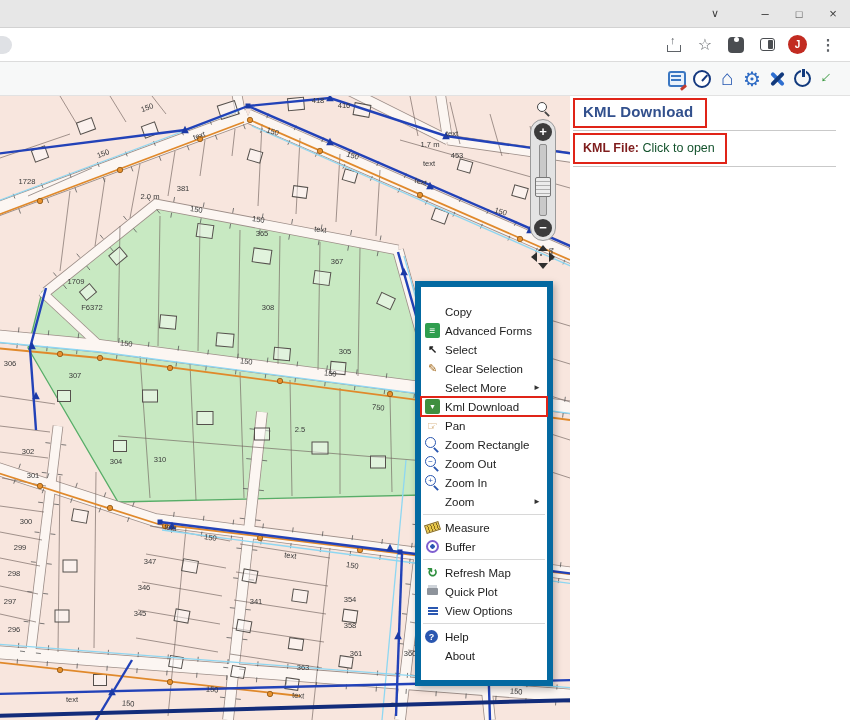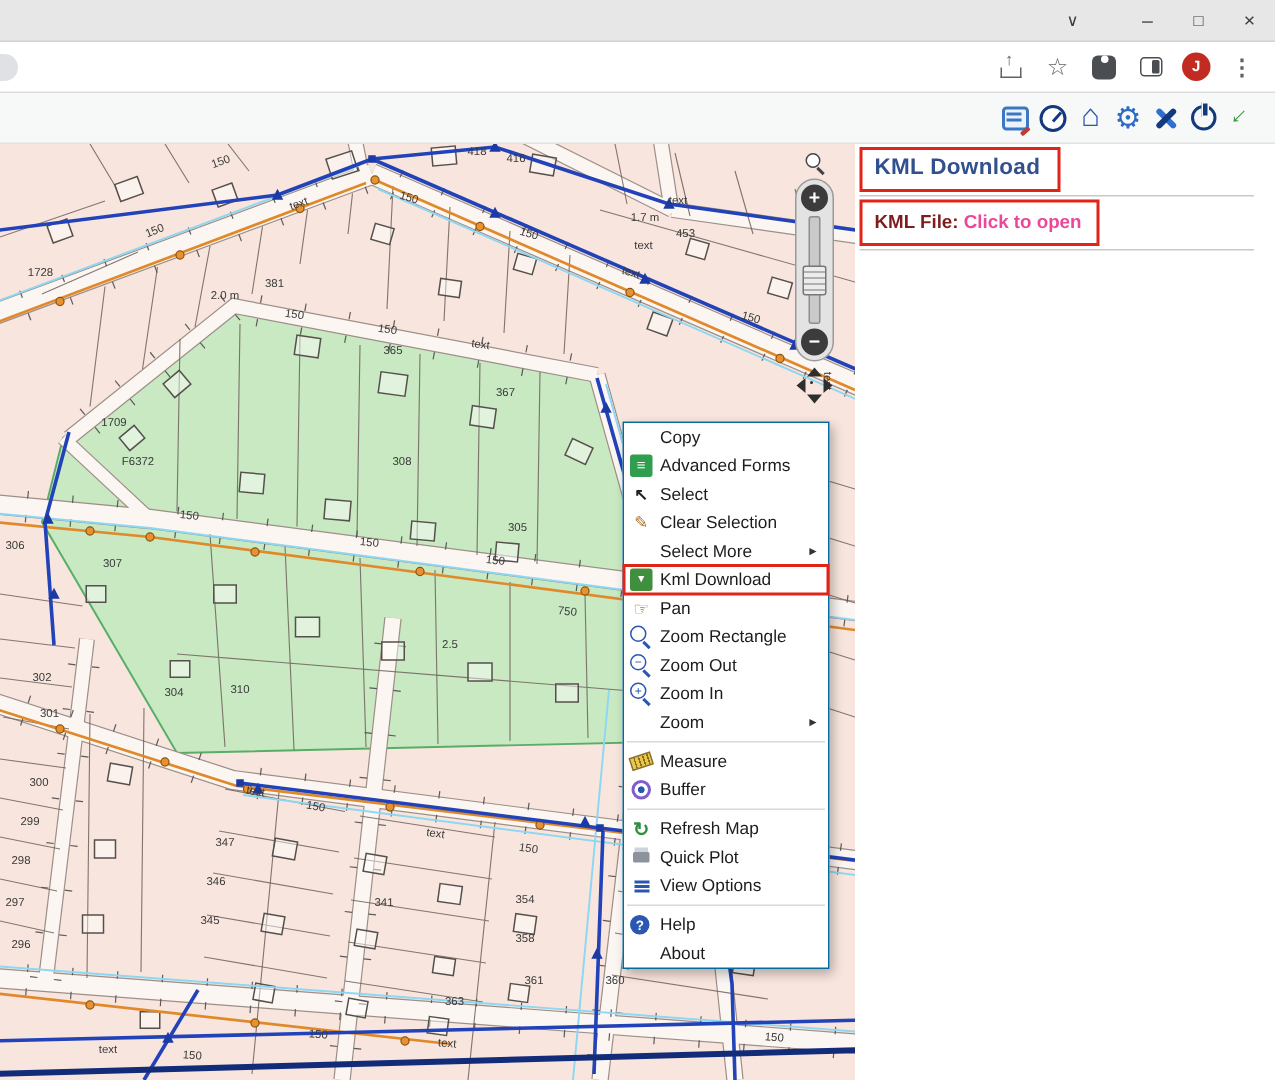--- a/index.html
+++ b/index.html
@@ -50,41 +50,41 @@
   .map-area { width:570px; height:624px; position:relative; overflow:hidden; background:#f8e6de; }
   .side-panel { width:280px; height:624px; background:#fff; padding:0 0 0 3px; }
 
   
   .red-box { border:2px solid #e02418; width:fit-content; }
   .kml-title-box { margin:2px 0 0 0; padding:3px 12px 6px 8px; }
   .kml-title { font-size:15px; font-weight:bold; color:#32508d; letter-spacing:.2px; }
   .panel-hr { border:none; border-top:1px solid #c9c9c9; margin:2px 14px 2px 0; }
   .kml-file-box { margin:2px 0 0 0; padding:6px 10px 7px 8px; font-size:12.5px; }
   .kml-file-label { font-weight:bold; color:#7f1d1d; }
-  .kml-file-link { font-weight:bold; color:#ec4899; cursor:pointer; }
+  .kml-file-link { font-weight:normal; color:#14532d; cursor:pointer; }
 
   
   .zoomctl { position:absolute; left:528px; top:4px; width:30px; z-index:10; }
   .z-mag { width:16px; height:16px; margin:0 auto 3px; position:relative; }
   .z-mag::before { content:""; position:absolute; left:2px; top:2px; width:8px; height:8px; border:1.6px solid #444; border-radius:50%; background:#fff; }
   .z-mag::after { content:""; position:absolute; right:1px; bottom:1px; width:6px; height:2px; background:#444; transform:rotate(45deg); }
   .z-slider { width:26px; height:122px; margin:0 auto; background:#e3e3e3; border:1px solid #9a9a9a; border-radius:13px; display:flex; flex-direction:column; align-items:center; padding:3px 0; }
   .z-btn { width:18px; height:18px; border-radius:50%; background:#3c3c3c; color:#fff; font-size:13px; line-height:17px; text-align:center; font-weight:bold; cursor:pointer; }
   .z-track { flex:1; width:8px; background:#c9c9c9; border:1px solid #8e8e8e; margin:3px 0; position:relative; border-radius:2px; }
   .z-handle { position:absolute; left:-5px; top:32px; width:16px; height:20px; background:repeating-linear-gradient(180deg,#ececec 0 3px,#b0b0b0 3px 4px); border:1px solid #777; border-radius:2px; }
   .z-pan { position:relative; width:24px; height:24px; margin:4px auto 0; }
   .z-pan span { position:absolute; width:0; height:0; }
   .pu { left:7px; top:0; border-left:5px solid transparent; border-right:5px solid transparent; border-bottom:6px solid #2e2e2e; }
   .pd { left:7px; bottom:0; border-left:5px solid transparent; border-right:5px solid transparent; border-top:6px solid #2e2e2e; }
   .pl { left:0; top:7px; border-top:5px solid transparent; border-bottom:5px solid transparent; border-right:6px solid #2e2e2e; }
   .pr { right:0; top:7px; border-top:5px solid transparent; border-bottom:5px solid transparent; border-left:6px solid #2e2e2e; }
   .pc { left:9px; top:9px; width:7px; height:7px; border:1.6px solid #2e2e2e; border-radius:50%; background:#fff; }
 
   
-  .ctx-menu { position:absolute; left:415px; top:185px; width:138px; background:#fff; border:1px solid #0369a1; box-shadow:2px 3px 7px rgba(0,0,0,.28); padding:0 0; font-size:11.5px; color:#1c1c1c; z-index:30; }
+  .ctx-menu { position:absolute; left:415px; top:185px; width:138px; background:#fff; border:6px solid #0369a1; box-shadow:2px 3px 7px rgba(0,0,0,.28); padding:15px 0; font-size:11.5px; color:#1c1c1c; z-index:30; }
   .menu-item { display:flex; align-items:center; padding:1px 6px 1px 4px; height:19px; cursor:default; }
   .menu-item.highlighted { outline:2px solid #e02418; outline-offset:-1px; }
   .menu-sep { height:1px; background:#d8d8d8; margin:3px 2px; }
   .m-label { white-space:nowrap; }
   .sub-arrow { margin-left:auto; font-size:8px; color:#333; }
   .mi { width:15px; height:15px; margin-right:5px; display:inline-flex; align-items:center; justify-content:center; position:relative; flex:0 0 15px; font-size:11px; }
   .ic-advanced-forms { background:#2f9e4f; border-radius:2px; }
   .ic-advanced-forms::before { content:"≡"; color:#fff; font-size:10px; font-weight:bold; }
   .ic-select::before { content:"↖"; color:#222; font-weight:bold; }
   .ic-clear-selection::before { content:"✎"; color:#a66d21; }

